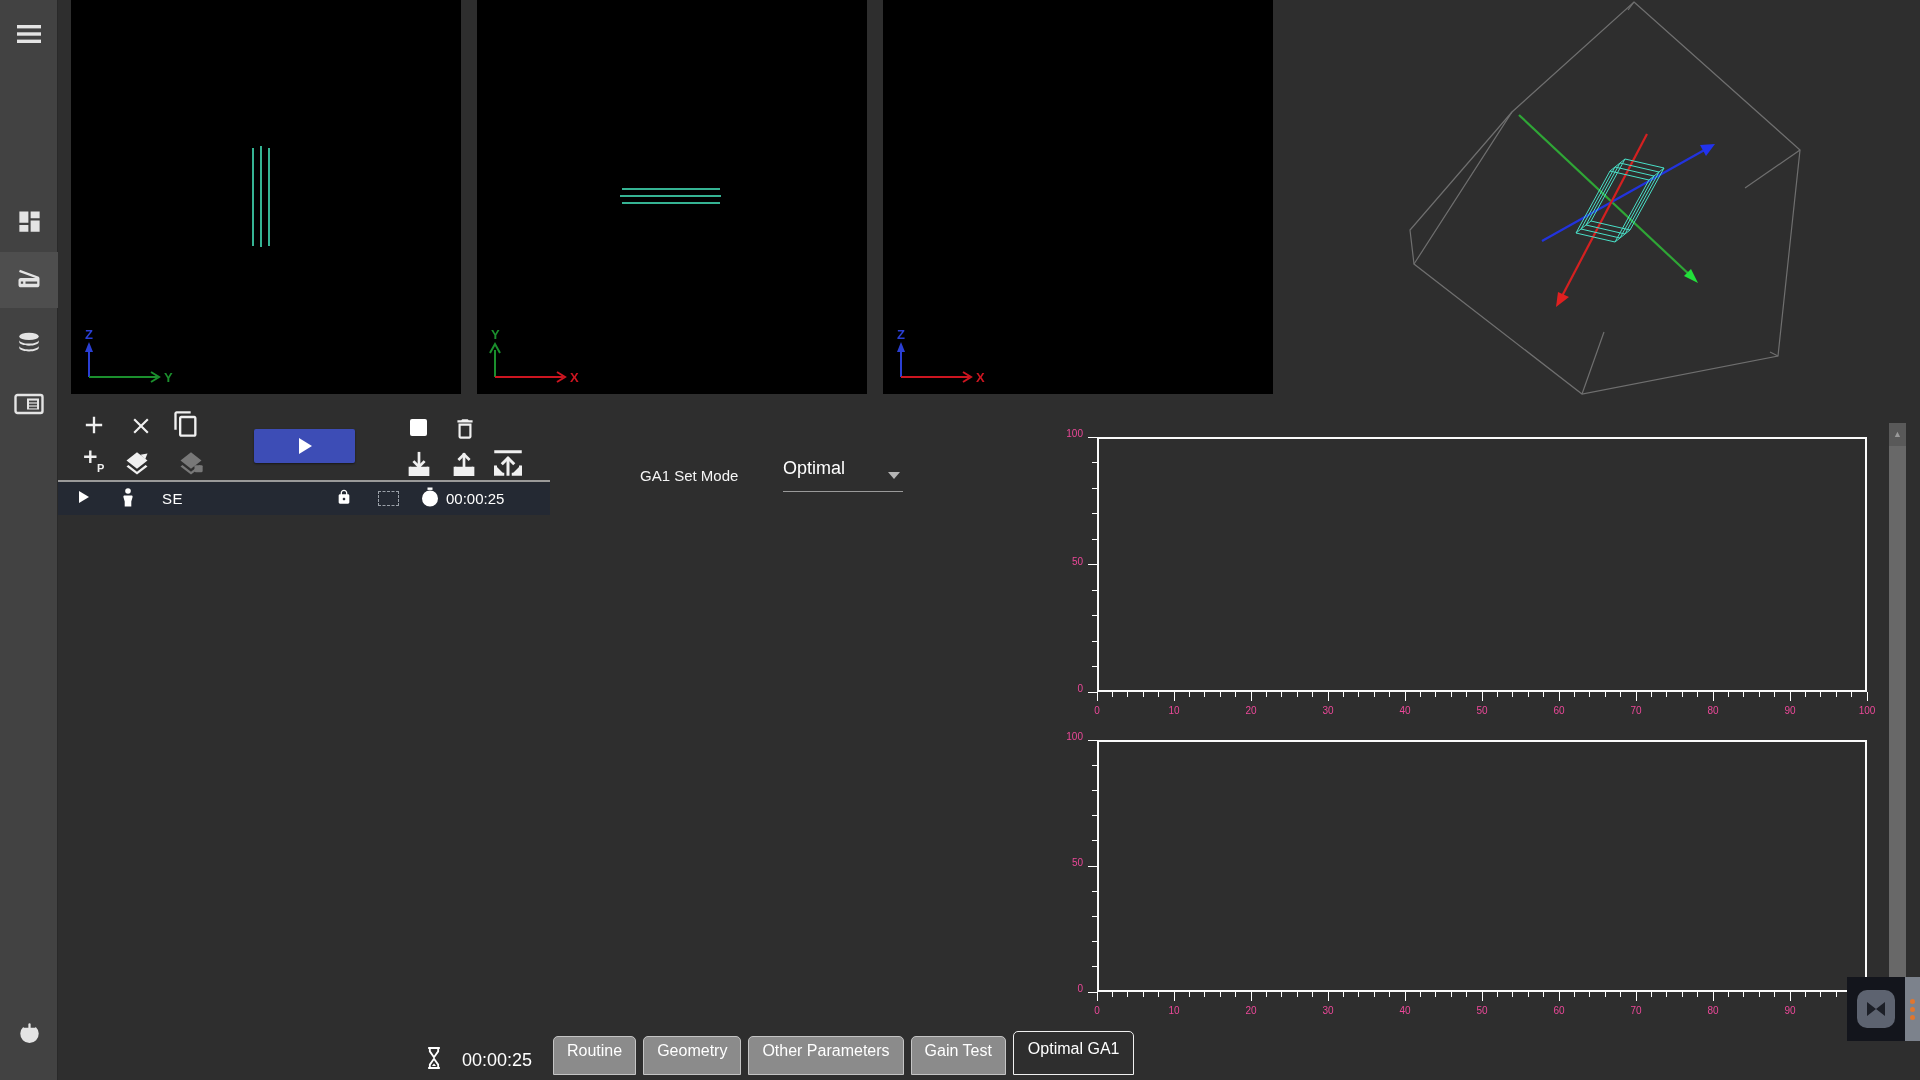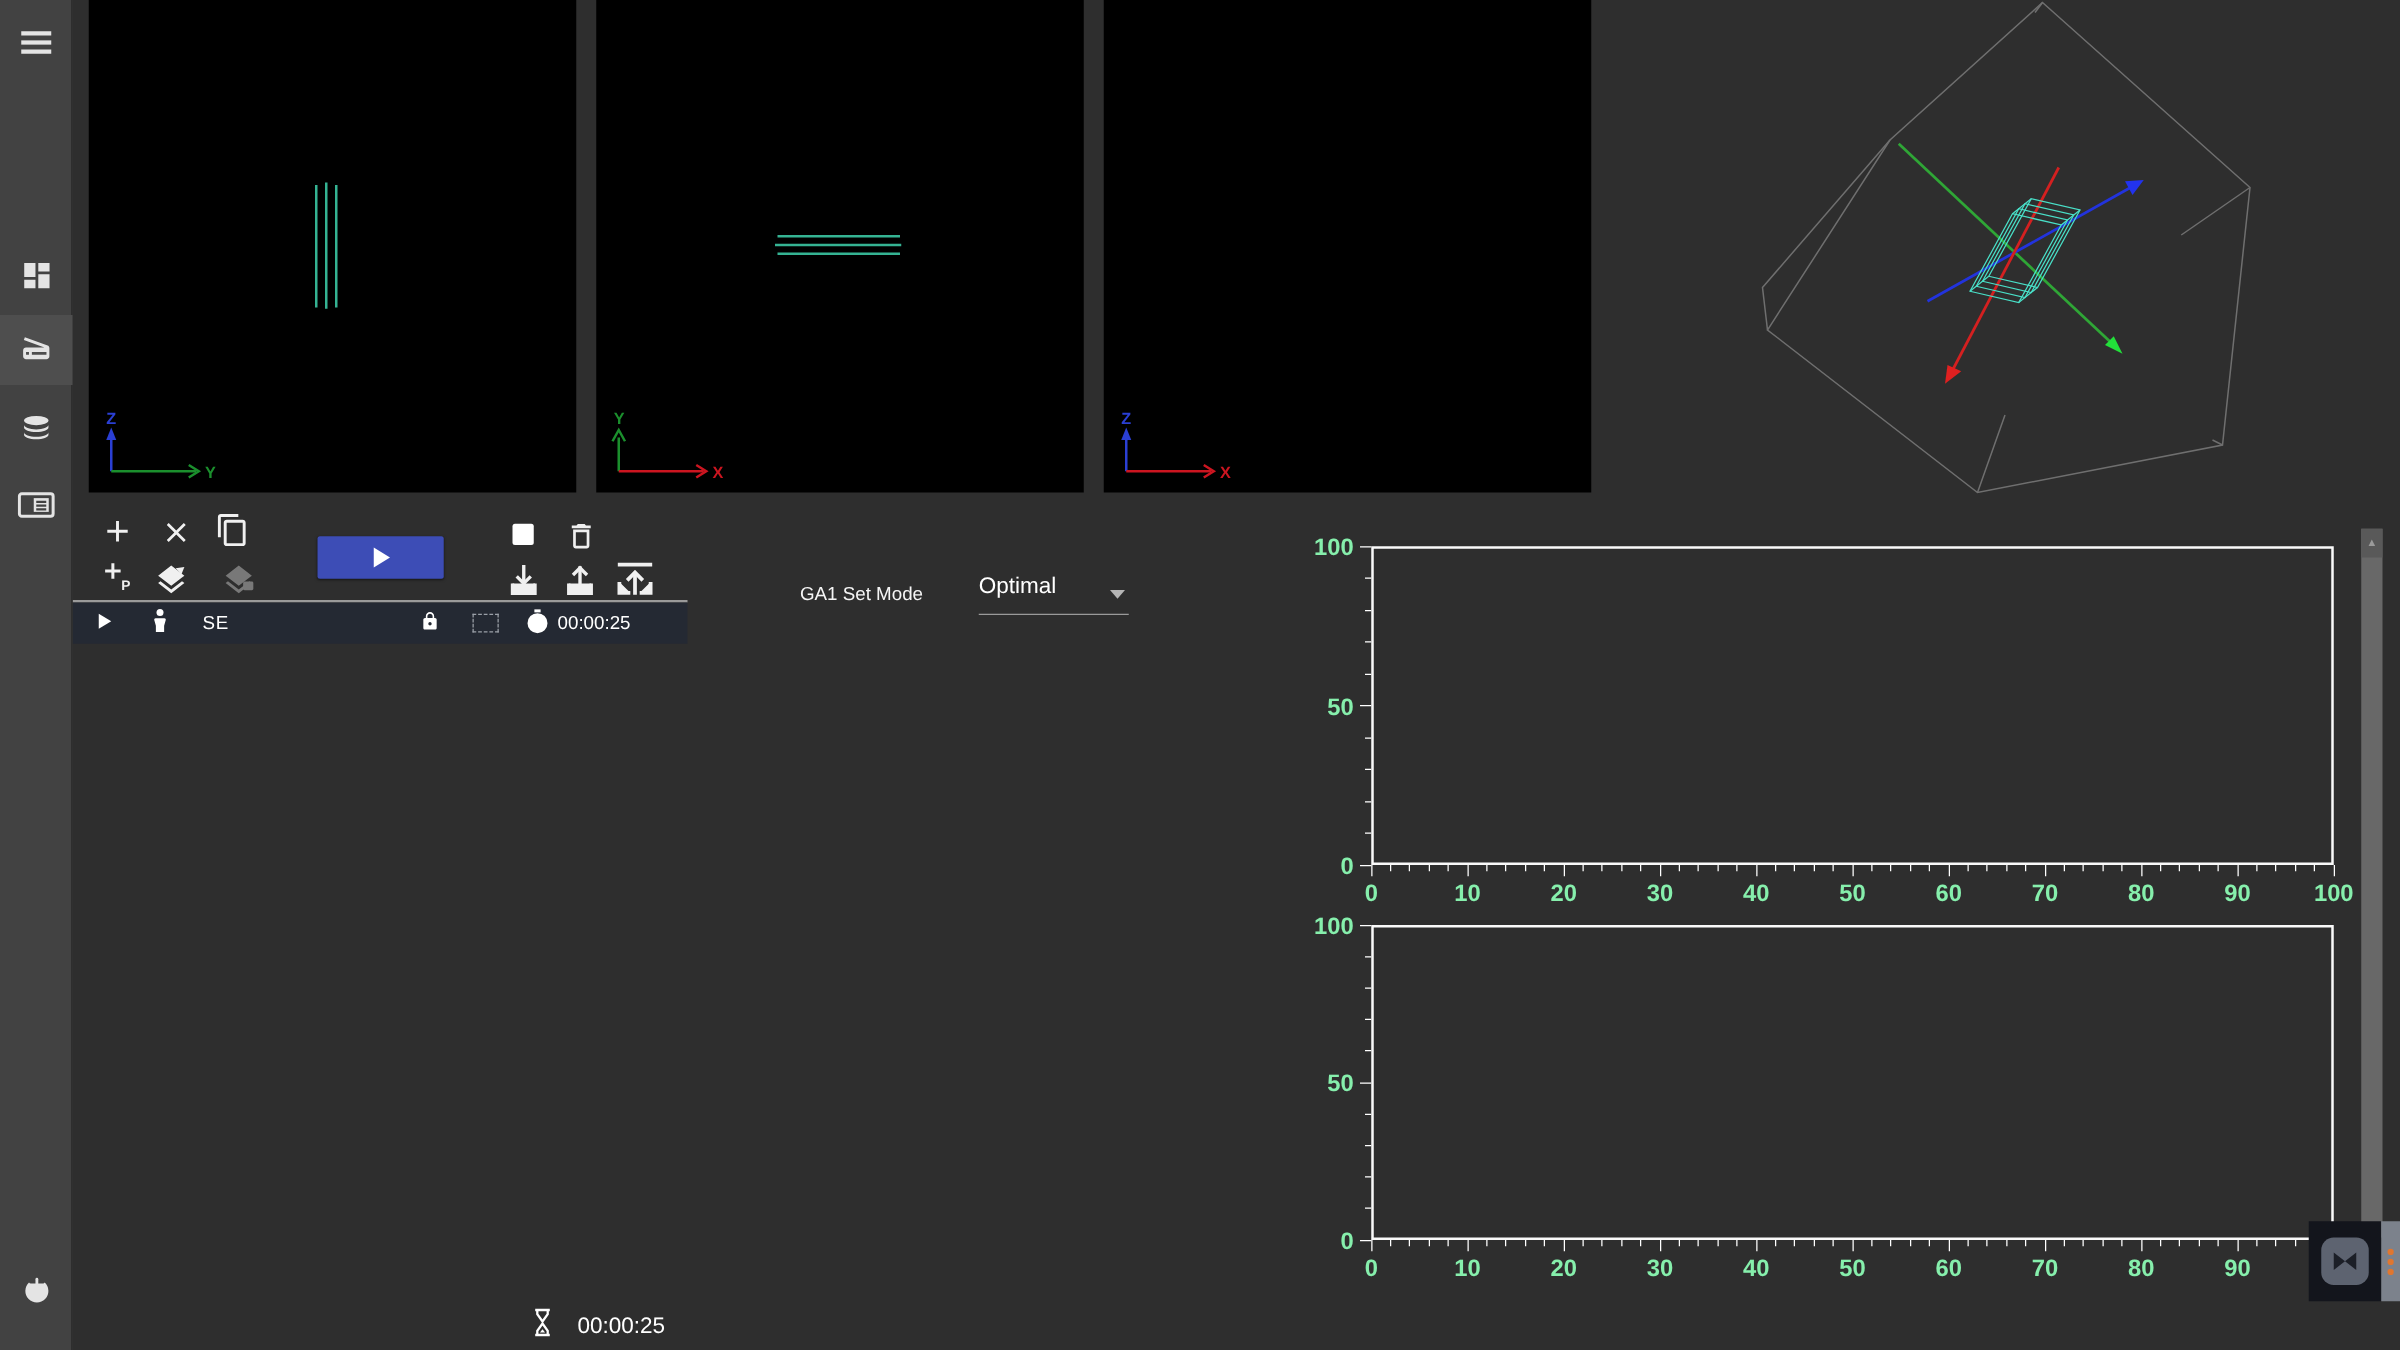--- a/index.html
+++ b/index.html
@@ -47,21 +47,21 @@
   #ga1-caret { position:absolute; left:105px; top:14px; width:0; height:0;
                border-left:6px solid transparent; border-right:6px solid transparent;
                border-top:7px solid #b5b5b5; }
   #legend-box { position:absolute; left:640px; top:509px; width:368px; height:49px;
                 border:1px solid #8f8f8f; display:flex; align-items:center;
                 justify-content:center; gap:22px; color:#e6e6e6; font-size:15px; }
 
   
   .plot-box { position:absolute; border:2px solid #fafafa; }
   .tick { position:absolute; background:#fff; }
-  .tick-label { position:absolute; color:#86efac; font-size:19px;font-weight:bold; }
+  .tick-label { position:absolute; color:#ec4899; font-size:10px; }
   .xlab { width:44px; text-align:center; }
   .ylab { width:44px; text-align:right; }
 
   
   #scrollbar { position:absolute; left:1889px; top:423px; width:17px; height:567px; background:#686868; }
   #scroll-up { position:absolute; left:0; top:0; width:17px; height:23px; background:#595959;
                color:#9a9a9a; font-size:9px; text-align:center; line-height:23px; cursor:pointer; }
 
   
   #corner-widget { position:absolute; left:1847px; top:977px; width:73px; height:64px; z-index:20; display:flex; }
@@ -496,14 +496,21 @@
     <span>
       <svg width="20" height="28" viewBox="0 0 24 28" fill="none" stroke="#fff" stroke-width="2.2">
         <path d="M5 2h14M5 26h14"></path>
         <path d="M7 2v4l5 7 5-7V2M7 26v-4l5-7 5 7v4"></path>
         <path d="M9.5 23.5h5l-2.5-3z" fill="#fff" stroke="none"></path>
       </svg>
     </span>
     <span class="t">00:00:25</span>
   </div>
 
+  <div id="tabs">
+    <div class="tab">Routine</div>
+    <div class="tab">Geometry</div>
+    <div class="tab">Other Parameters</div>
+    <div class="tab">Gain Test</div>
+    <div class="tab active">Optimal GA1</div>
+  </div>
 
 </div>
 
 </body></html>

